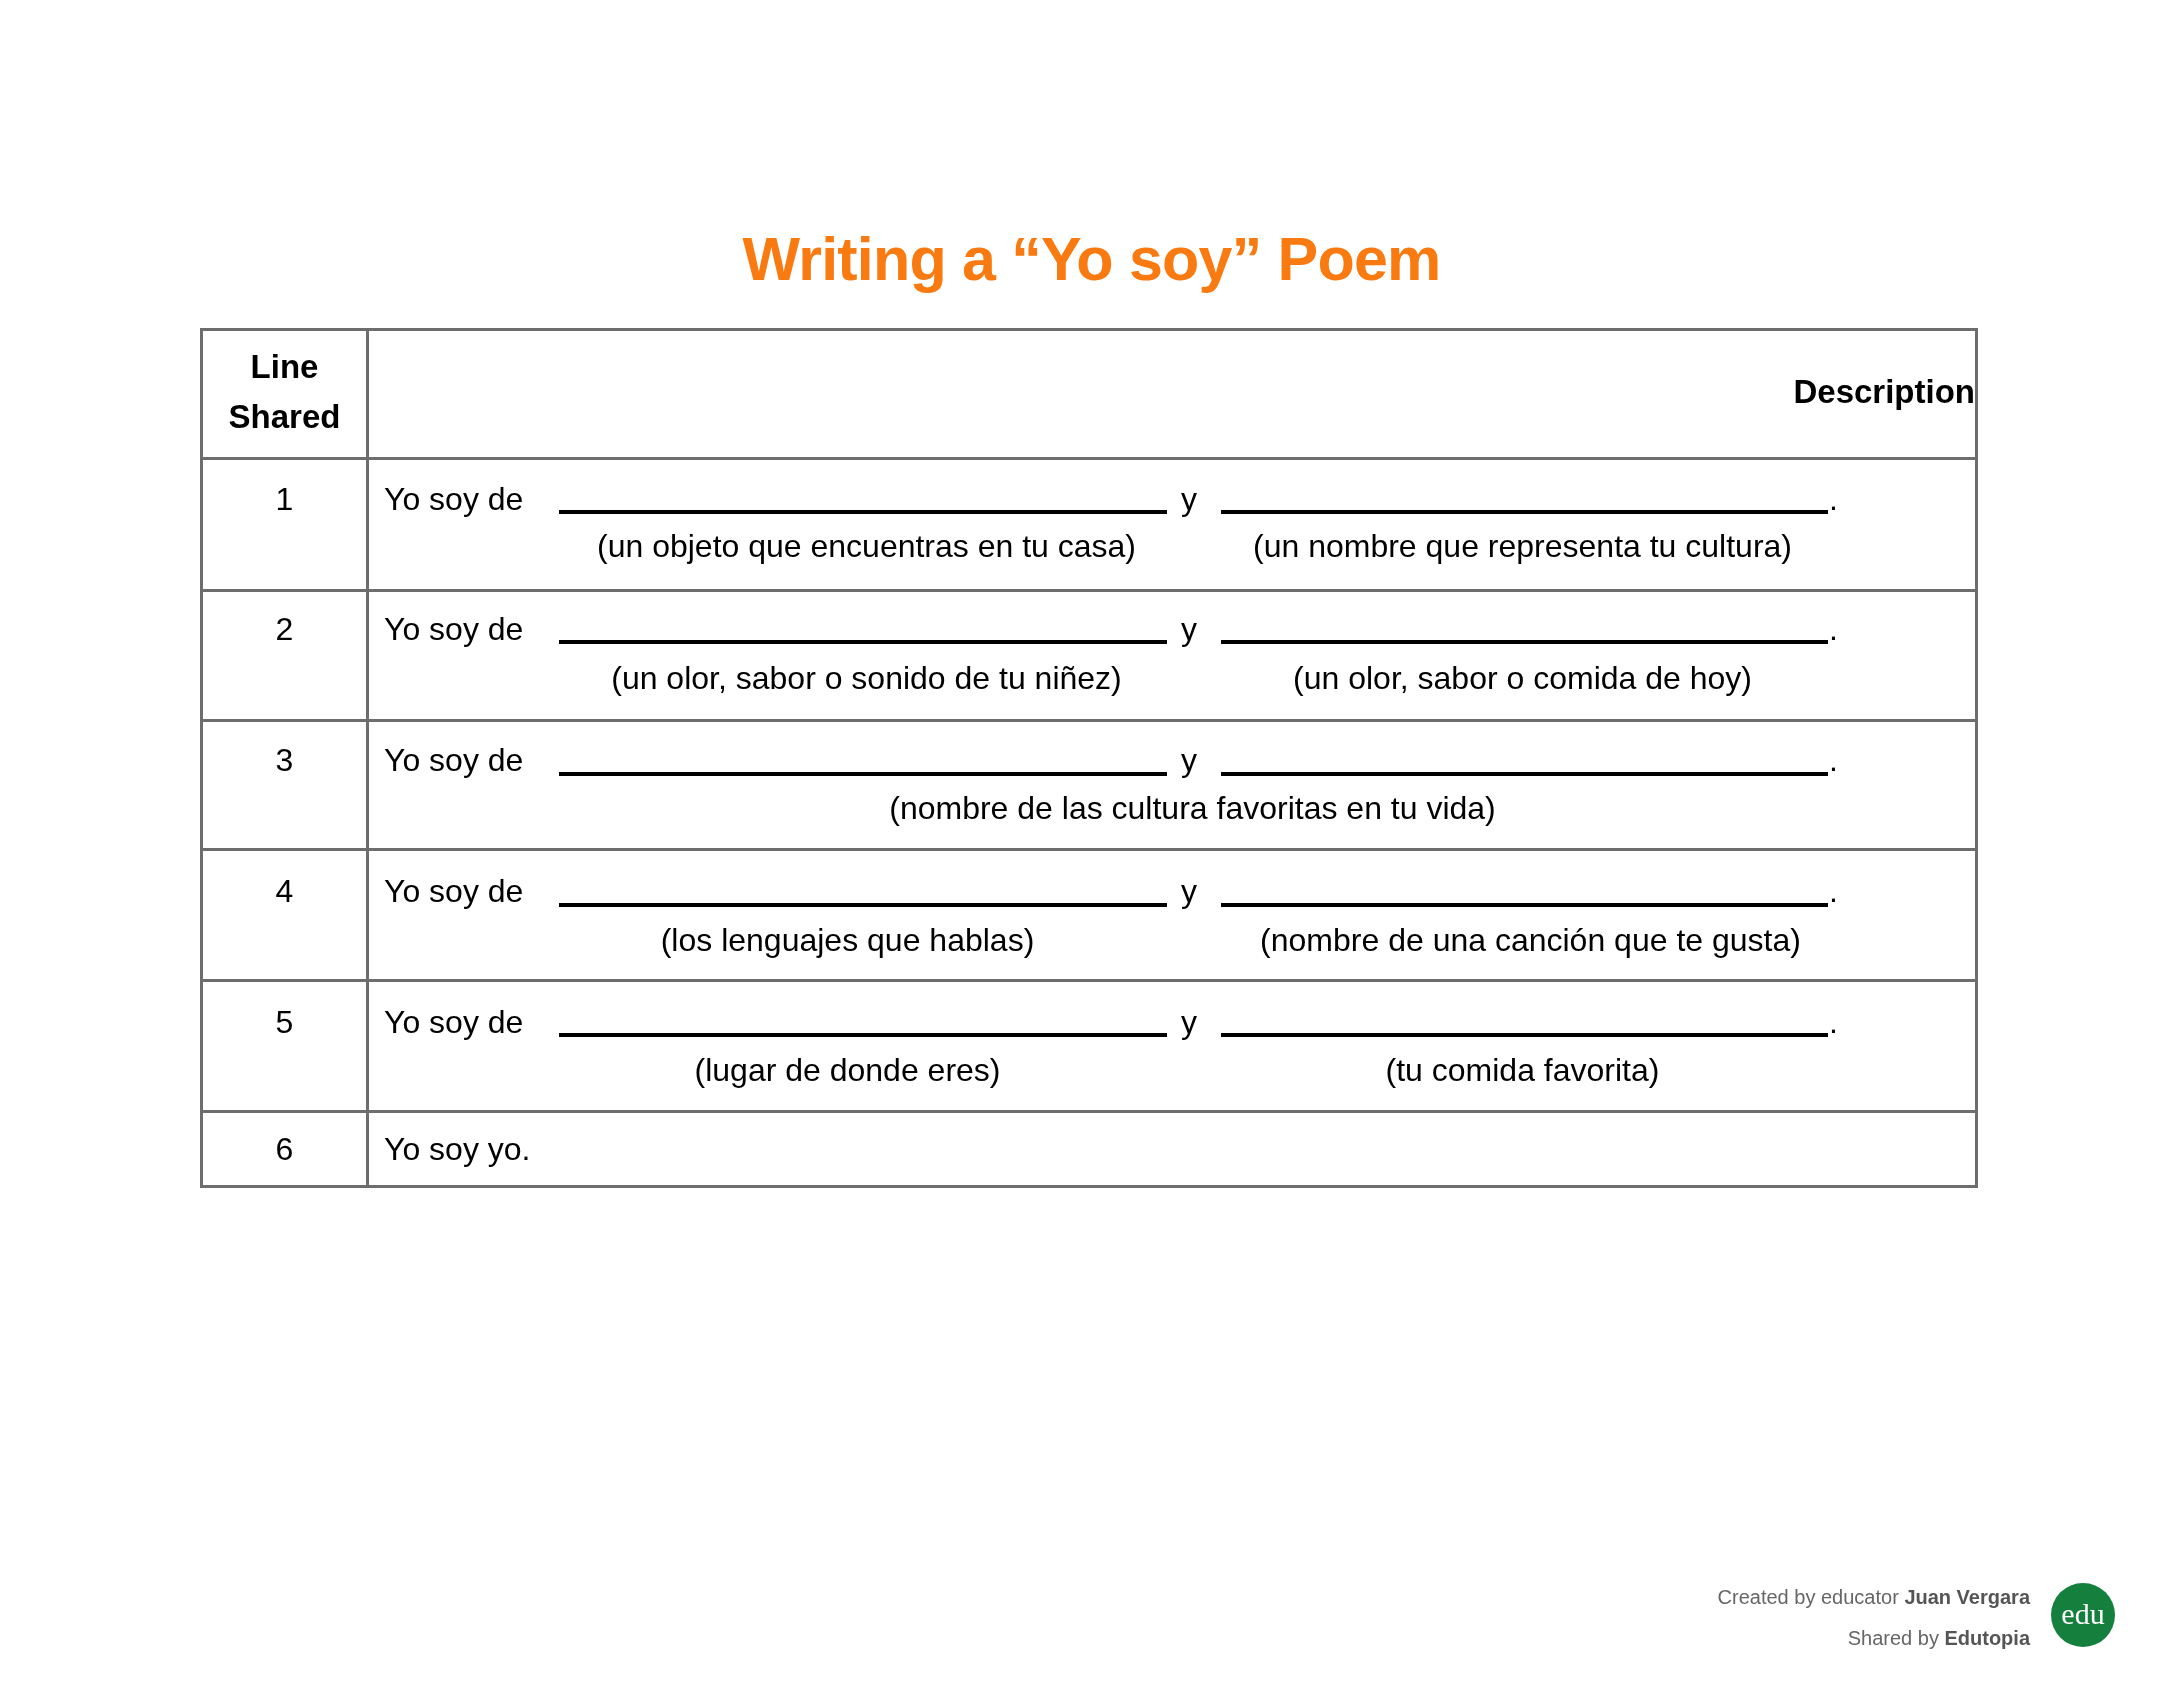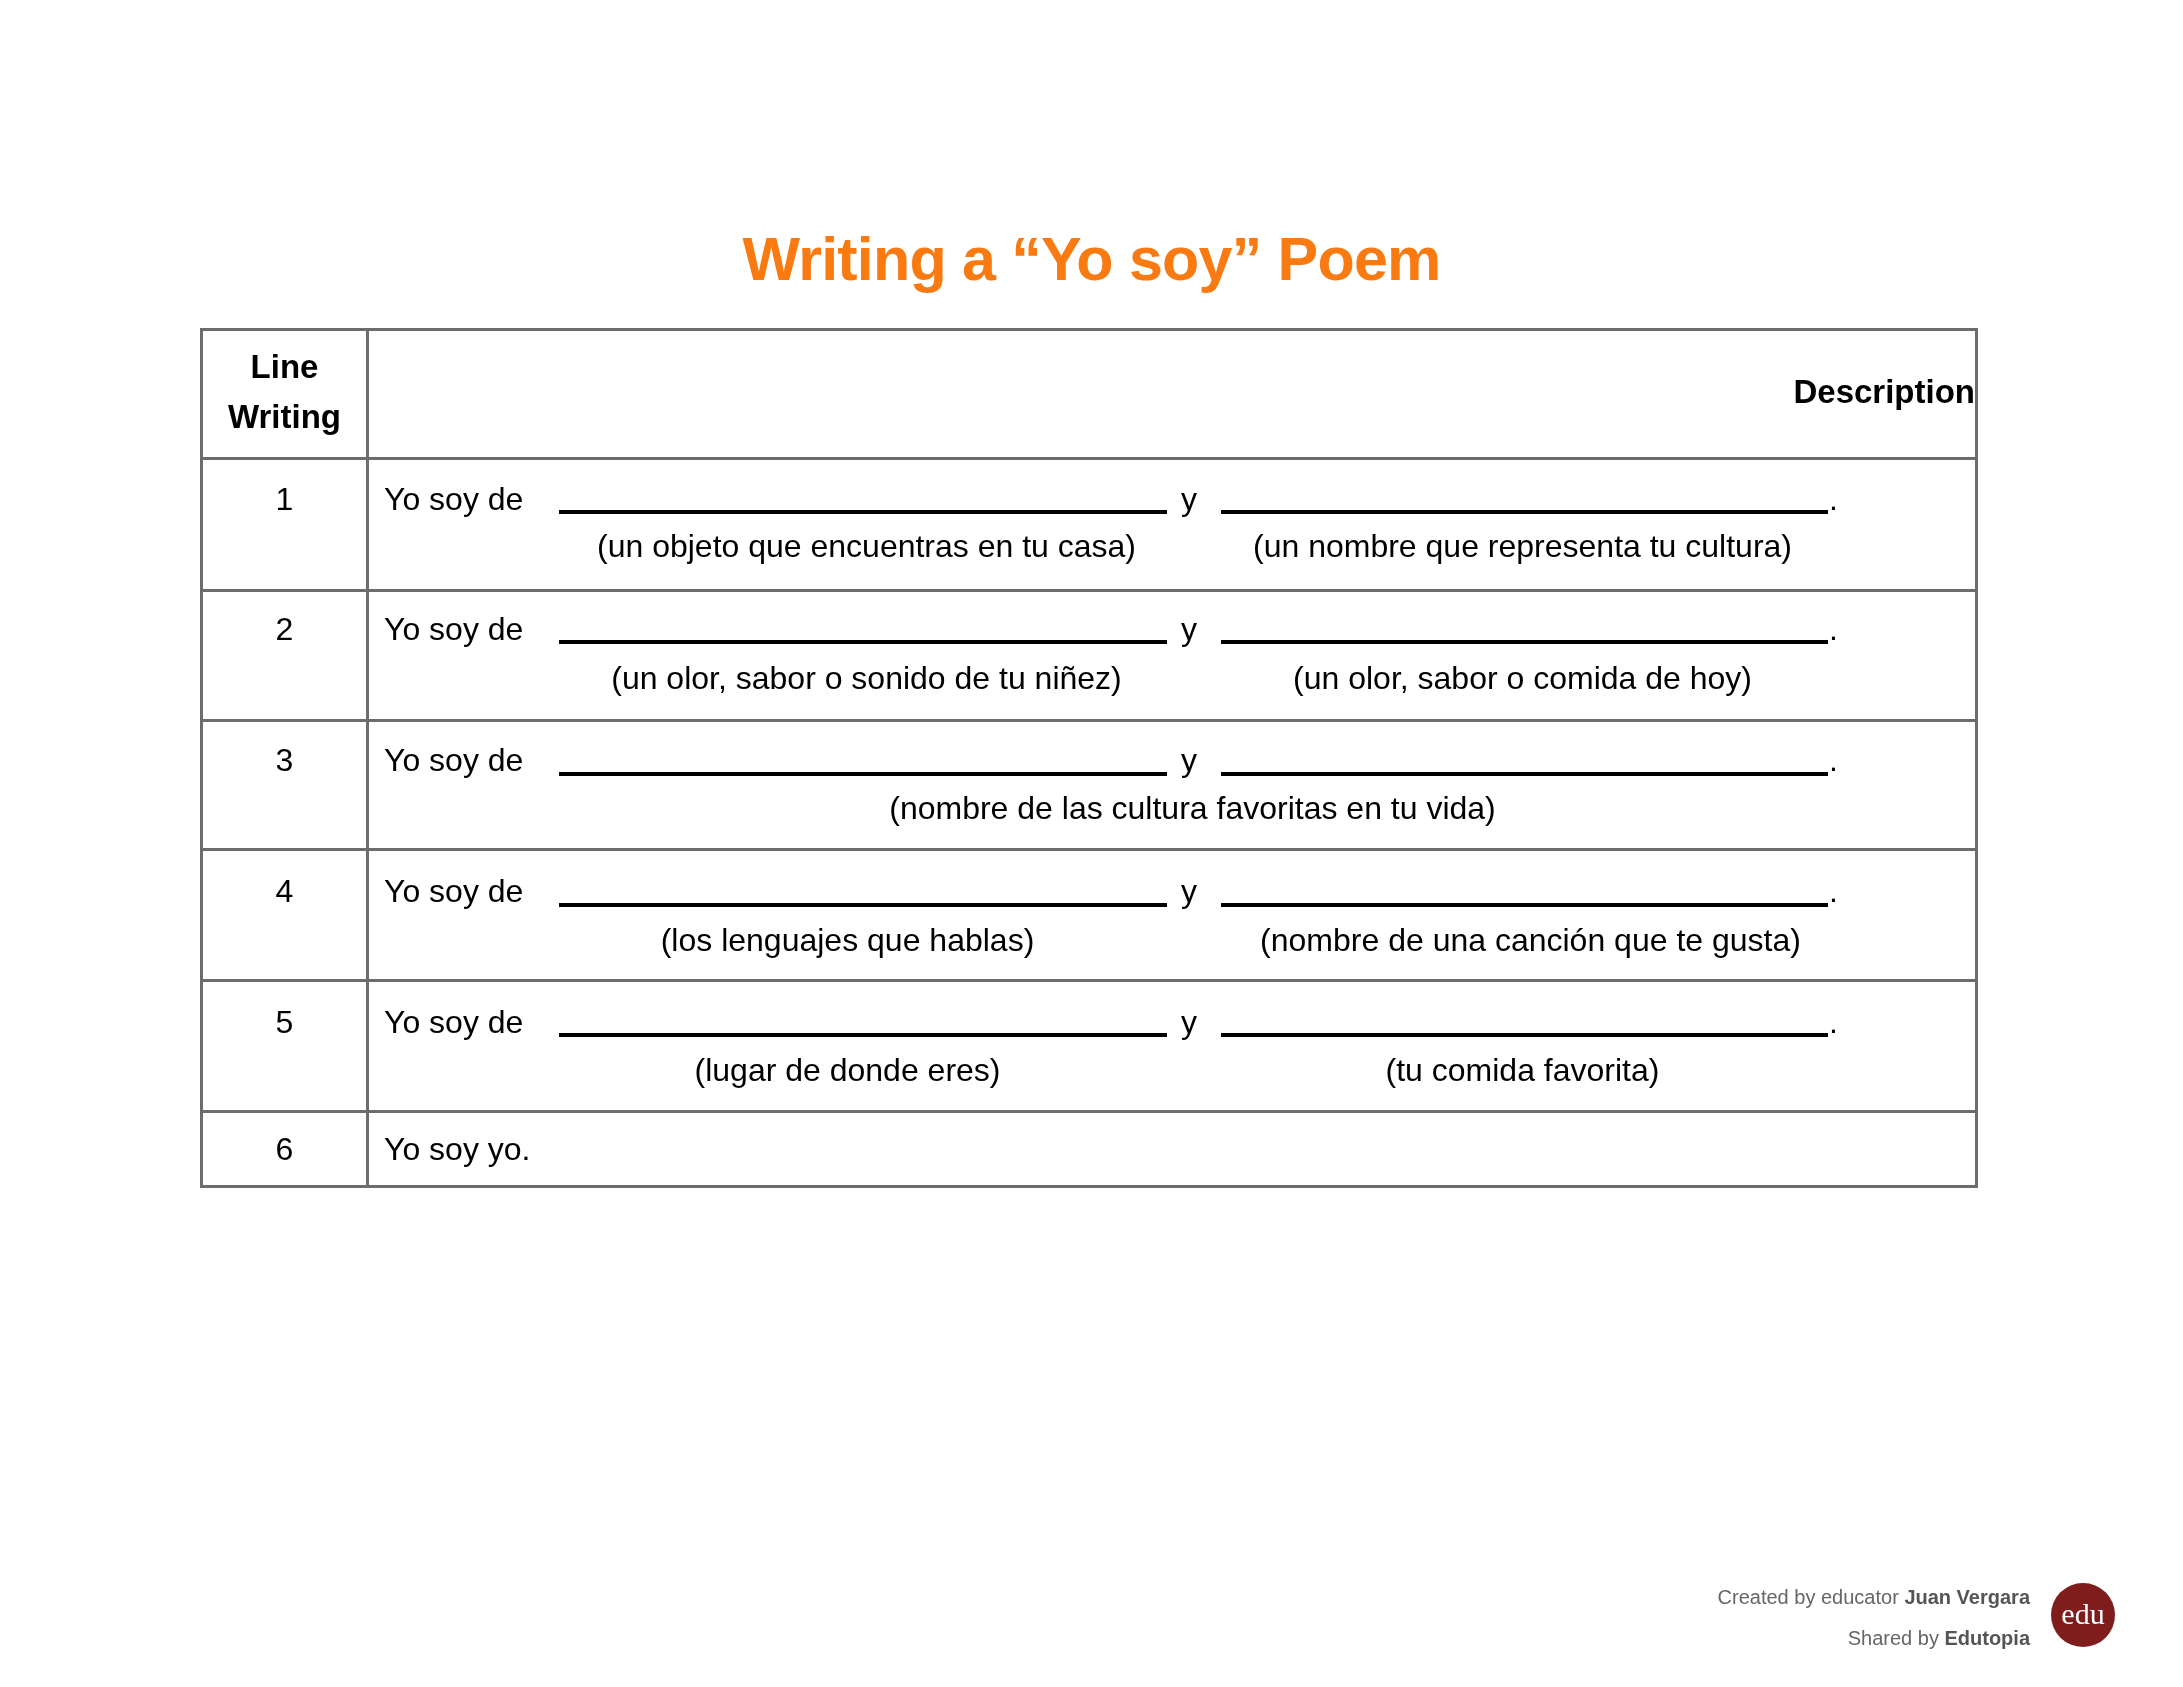--- a/index.html
+++ b/index.html
@@ -39,21 +39,21 @@
   }
   .caption {
     position: absolute; font-size: 32px; line-height: 38px; white-space: nowrap; text-align: center;
   }
   .footer-line {
     position: absolute; right: 153px; font-size: 20px; color: #666666; white-space: nowrap; text-align: right;
   }
   .footer-line b { color: #555555; }
   .logo {
     position: absolute; left: 2051px; top: 1583px; width: 64px; height: 64px; border-radius: 50%;
-    background: #7f1d1d; color: #fff; text-align: center;
+    background: #15803d; color: #fff; text-align: center;
     font-family: "Liberation Serif", "DejaVu Serif", serif; font-size: 30px; line-height: 61px;
   }
 </style>
 </head>
 <body>
 
 <div class="title">Writing a “Yo soy” Poem</div>
 
 <div class="table">
 
@@ -61,21 +61,21 @@
 
   <div class="hline" style="top:126px"></div>
   <div class="hline" style="top:258px"></div>
   <div class="hline" style="top:388px"></div>
   <div class="hline" style="top:517px"></div>
   <div class="hline" style="top:648px"></div>
   <div class="hline" style="top:779px"></div>
 
   <div class="cell-num hdr-num" style="top:10.6px">
     <div>Line</div>
-    <div>Writing</div>
+    <div>Shared</div>
   </div>
   <div class="hdr-desc" style="top:42px">Description</div>
 
   <div>
     <div class="cell-num" style="top:149px">1</div>
     <div class="row-text" style="top:149px">Yo soy de</div>
     <div class="blank" style="left:356px; width:608px; top:179px"></div>
     <div class="yword" style="left:978px; top:149px">y</div>
     <div class="blank" style="left:1018px; width:607px; top:179px"></div>
     <div class="period" style="left:1626px; top:149px">.</div>

